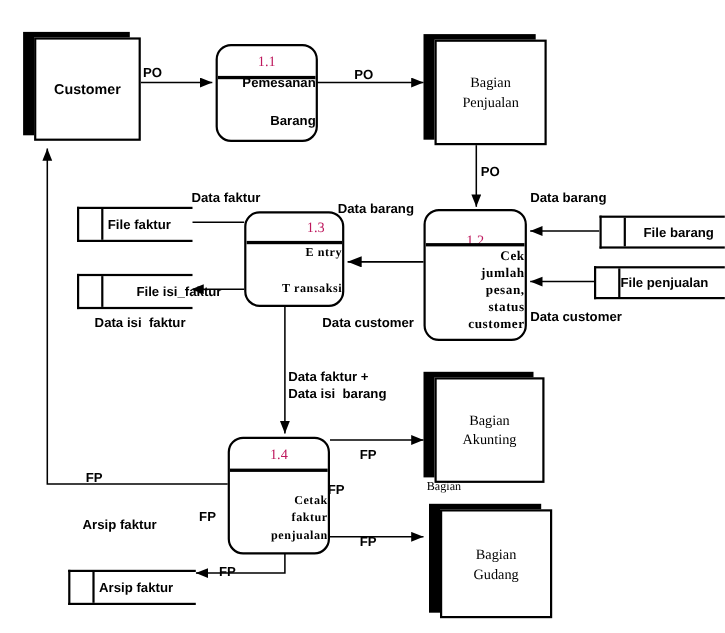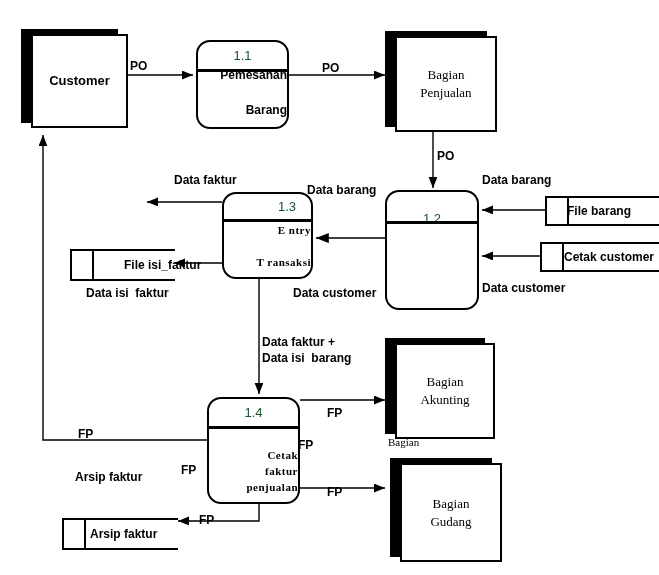--- a/index.html
+++ b/index.html
@@ -63,23 +63,23 @@
     border-radius: 14px;
     box-sizing: border-box;
     overflow: hidden;
   }
   .process .pnum {
     position: absolute;
     left: 0;
     right: 0;
     top: 0;
     text-align: center;
-    font-family: Liberation Sans, sans-serif;
+    font-family: Liberation Serif, serif;
     font-size: 13px;
-    color: #14532d;
+    color: #be185d;
     font-weight: normal;
   }
   .process .pbar {
     position: absolute;
     left: 0;
     right: 0;
     height: 3px;
     background: #000000;
   }
   .process .pbody {
@@ -218,52 +218,61 @@
     <div class="pnum" style="top:6px;">1.1</div>
     <div class="pbar" style="top:27px;"></div>
     <div class="pbody sans" style="white-space: pre-line; bottom:8px;">Pemesanan
 
 Barang</div>
   </div>
 
   <div class="process" style="left:385px; top:190px; width:94px; height:120px;">
     <div class="pnum" style="top:19px;">1.2</div>
     <div class="pbar" style="top:29px;"></div>
+    <div class="pbody serif" style="white-space: pre-line; bottom:5px; font-size:12px; line-height:1.3;">Cek
+jumlah
+pesan,
+status
+customer</div>
   </div>
 
   <div class="process" style="left:222px; top:192px; width:91px; height:87px;">
     <div class="pnum" style="top:5px;margin-left:39px;">1.3</div>
     <div class="pbar" style="top:25px;"></div>
     <div class="pbody serif" style="white-space: pre-line; bottom:6px;">E ntry
 
 T ransaksi</div>
   </div>
 
   <div class="process" style="left:207px; top:397px; width:93px; height:107px;">
     <div class="pnum" style="top:6px;">1.4</div>
     <div class="pbar" style="top:27px;"></div>
     <div class="pbody serif" style="white-space: pre-line; bottom:6px;">Cetak
 faktur
 penjualan</div>
   </div>
 
+  <div class="store" style="left:70px; top:188px; width:105px; height:32px;">
+    <div class="divider" style="left:20px;"></div>
+    <div class="slabel" style="left:26px;">File faktur</div>
+  </div>
 
   <div class="store" style="left:70px; top:249px; width:105px; height:32px;">
     <div class="divider" style="left:20px;"></div>
     <div class="slabel" style="left:11px;padding-left:41px;">File isi_faktur</div>
   </div>
 
   <div class="store" style="left:545px; top:196px; width:120px; height:30px;">
     <div class="divider" style="left:20px;"></div>
-    <div class="slabel" style="left:20px;">File barang</div>
+    <div class="slabel" style="left:38px;">File barang</div>
   </div>
 
   <div class="store" style="left:540px; top:242px; width:125px; height:30px;">
     <div class="divider" style="left:20px;"></div>
-    <div class="slabel" style="left:22px;">Cetak customer</div>
+    <div class="slabel" style="left:22px;">File penjualan</div>
   </div>
 
   <div class="store" style="left:62px; top:518px; width:116px; height:32px;">
     <div class="divider" style="left:20px;"></div>
     <div class="slabel" style="left:26px;">Arsip faktur</div>
   </div>
 
   <div class="flab" style="left:130px; top:58px;">PO</div>
 
   <div class="flab" style="left:322px; top:60px;">PO</div>

